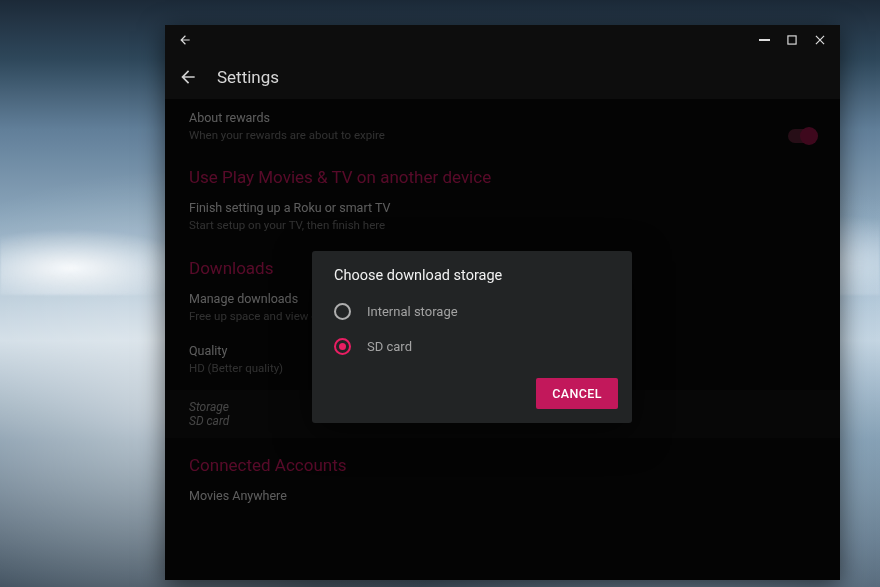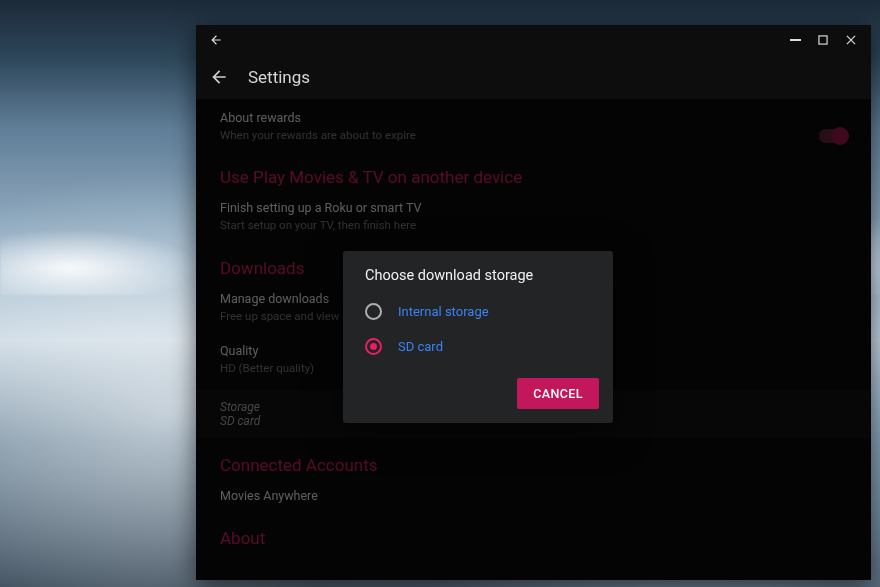--- a/index.html
+++ b/index.html
@@ -25,21 +25,20 @@
 
   .window {
     position: absolute;
     left: 165px; top: 25px;
     width: 675px; height: 555px;
     background: #0a0a0a;
     color: #e0e0e0;
     display: flex; flex-direction: column;
     box-shadow: 0 6px 24px rgba(0,0,0,0.6);
     overflow: hidden;
-    margin-left: 31px;
   }
 
   .titlebar {
     height: 30px;
     display: flex; align-items: center;
     padding: 0 6px;
     background: #0d0d0d;
   }
   .titlebar .spacer { flex: 1; }
   .title-btn { width: 28px; height: 28px; display:flex; align-items:center; justify-content:center; color:#ddd; }
@@ -94,34 +93,34 @@
   .toggle::after{
     content:""; position:absolute; right:-2px; top:-2px;
     width:18px; height:18px; border-radius:50%;
     background:#c2185b;
   }
 
   
   .dialog {
     position: absolute;
     left: 147px; top: 226px;
-    width: 270px;
+    width: 320px;
     background: #222425;
     color: #e6e6e6;
     border-radius: 3px;
     box-shadow: 0 10px 36px rgba(0,0,0,0.6);
     padding: 16px 0 10px 0;
     font-size: 13px;
   }
   .dialog-title { padding: 0 22px 10px 22px; font-size: 14.5px; color:#f2f2f2; }
   .option {
     display:flex; align-items:center;
     padding: 9px 22px;
     gap: 16px;
-    color:#3b82f6;
+    color:#a3a3a3;
   }
   .radio {
     width:17px; height:17px; border-radius:50%;
     border:2px solid #aeaeae;
     position:relative; flex:0 0 17px;
   }
   .radio.sel { border-color:#e91e63; }
   .radio.sel::after{
     content:""; position:absolute; inset:3px;
     border-radius:50%; background:#e91e63;
@@ -204,21 +203,20 @@
     <div class="highlight-row">
       <div class="title">Storage</div>
       <div class="sub">SD card</div>
     </div>
 
     <div class="section-head">Connected Accounts</div>
     <div class="row">
       <div class="title">Movies Anywhere</div>
     </div>
 
-    <div class="section-head">About</div>
 
     <div class="scrim"></div>
   </div>
 
   <div class="dialog">
     <div class="dialog-title">Choose download storage</div>
 
     <div class="option">
       <div class="radio"></div>
       <div>Internal storage</div>

